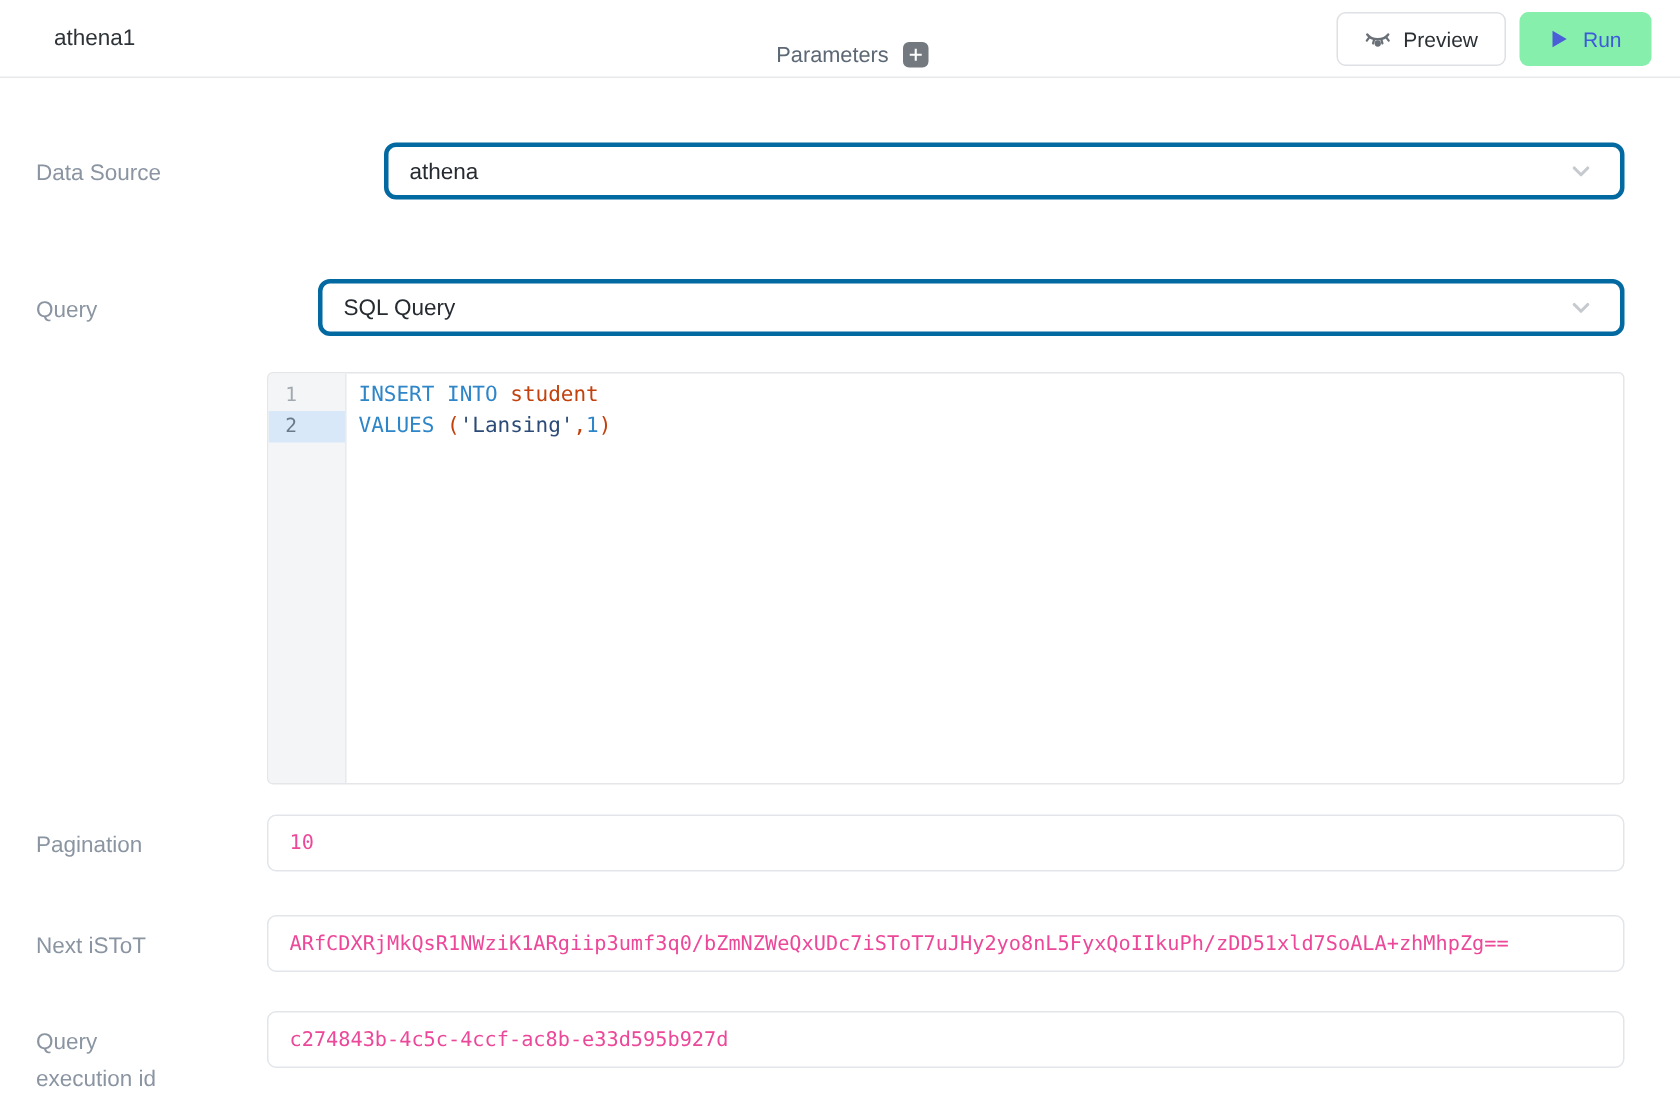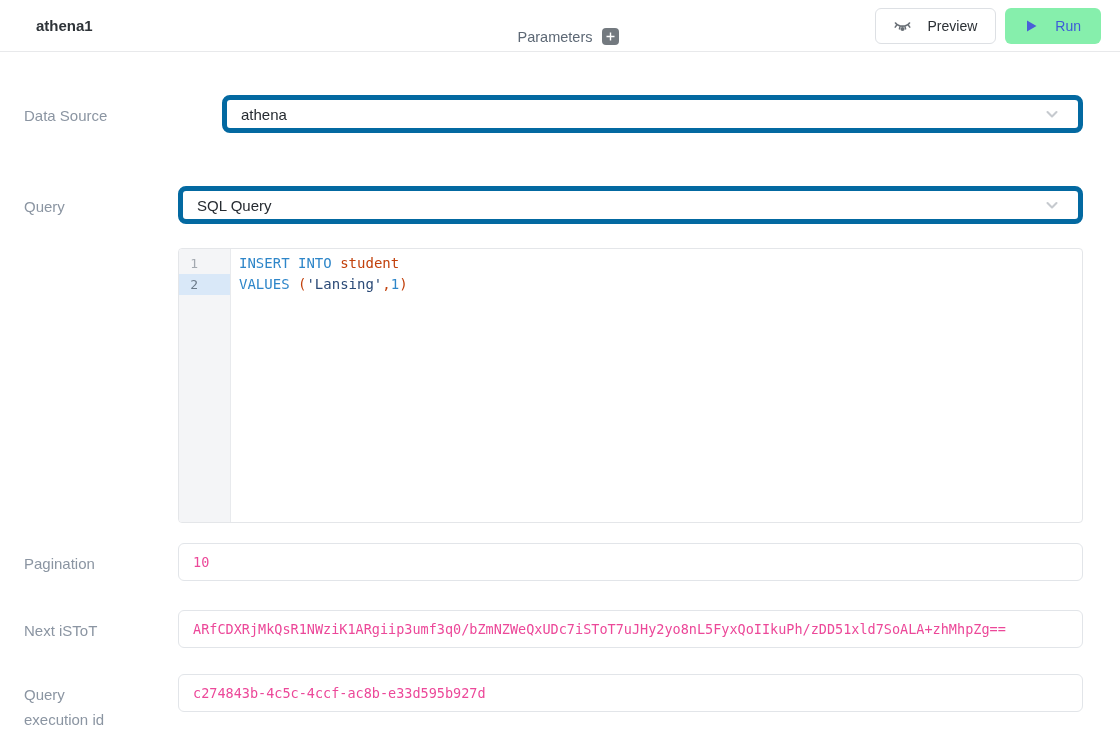--- a/index.html
+++ b/index.html
@@ -3,28 +3,28 @@
 <meta charset="utf-8">
 <style>
   * { margin:0; padding:0; box-sizing:border-box; }
   html,body { width:1120px; height:740px; background:#ffffff;
     font-family:"Liberation Sans", sans-serif; overflow:hidden; }
 
   
   .topbar { height:52px; display:flex; align-items:center;
     border-bottom:1px solid #e8e9eb; padding:0 19px 0 36px; background:#fff; }
   .topbar-left { flex:1; display:flex; align-items:center; }
-  .topbar-title { font-size:15px; font-weight:700; color:#2e3338; }
+  .topbar-title { font-size:15px; font-weight:400; color:#2e3338; }
   .topbar-center { display:flex; align-items:center; gap:10px;margin-top:22px; }
   .params-label { font-size:14.5px; color:#5d6875; }
   .plus-btn { width:17px; height:17px; border-radius:4px; background:#73797f;
     color:#ffffff; font-size:13px; line-height:15px; text-align:center;
     border:none; cursor:pointer; display:flex; align-items:center; justify-content:center; }
   .topbar-right { flex:1; display:flex; align-items:center; justify-content:flex-end; gap:9px; }
-  .btn { height:36px; display:inline-flex; align-items:center; gap:17px;
+  .btn { height:36px; display:inline-flex; align-items:center; gap:9px;
     border-radius:6px; font-size:14px; cursor:pointer; }
   .btn-preview { background:#ffffff; border:1px solid #dde0e4; color:#2b3035;
     padding:0 18px; font-weight:500; }
   .btn-run { background:#86efac; border:none; color:#3d5bd8; padding:12px 20px; font-weight:500; }
 
   
   .content { padding:0 37px 0 24px; }
   .row { display:flex; align-items:flex-start; }
   .row-label { width:154px; flex:none; padding-top:8px; }
   .row-label span { display:inline-block; max-width:100px; font-size:15px;
@@ -32,22 +32,22 @@
   .row-field { flex:1; min-width:0; }
 
   .mt-ds   { margin-top:43px;gap:44px; }
   .mt-q    { margin-top:53px; }
   .mt-ed   { margin-top:24px; }
   .mt-pag  { margin-top:20px; }
   .mt-tok  { margin-top:29px; }
   .mt-exec { margin-top:26px; }
 
   
-  .select { height:38px; border:5px solid #0369a1; border-radius:8px; background:#fff;
-    display:flex; align-items:center; padding:0 18px 0 14px; cursor:pointer; }
+  .select { height:38px; border:3px solid #0369a1; border-radius:8px; background:#fff;
+    display:flex; align-items:center; padding:0 18px 0 14px; cursor:pointer;margin-left:34px; }
   .select-value { flex:1; font-size:15px; color:#262b31; }
   .chev { width:16px; height:16px; flex:none; }
 
   
   .text-input { width:100%; height:38px; border:1px solid #e2e5e9; border-radius:6px;
     background:#fff; padding:0 14px; font-family:"DejaVu Sans Mono", monospace;
     font-size:13.5px; color:#ec4899; outline:none; }
 
   
   .editor { height:275px; border:1px solid #e4e6e9; border-radius:4px; background:#fff;

